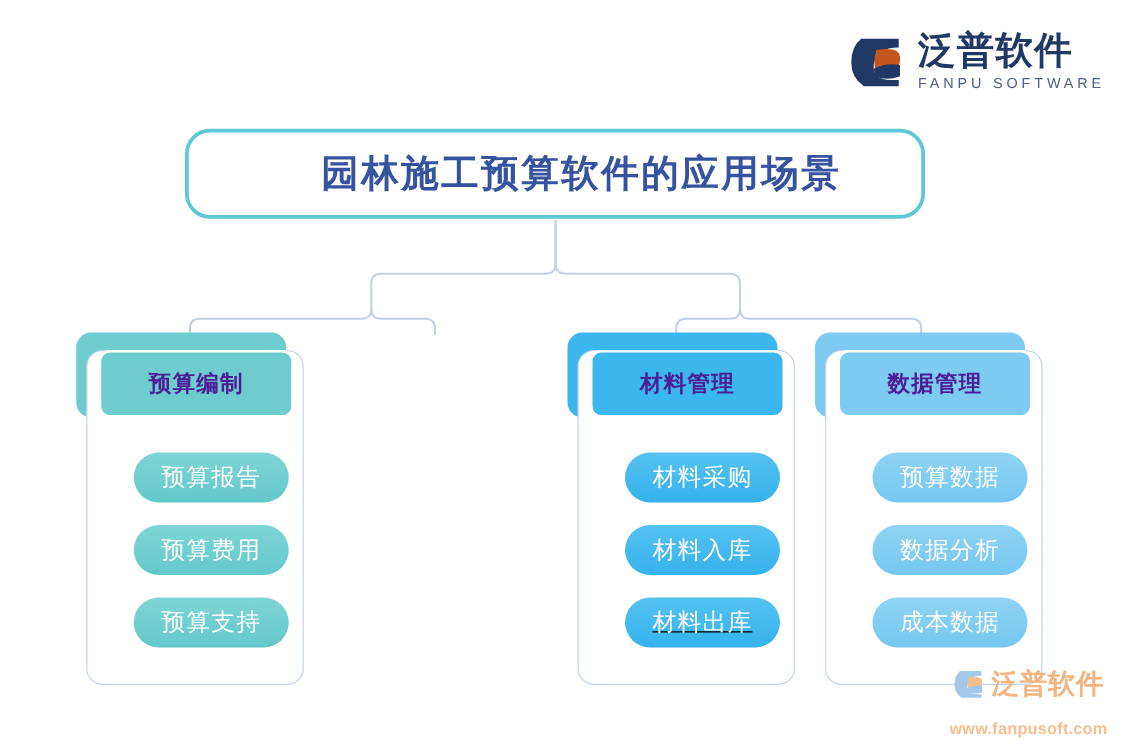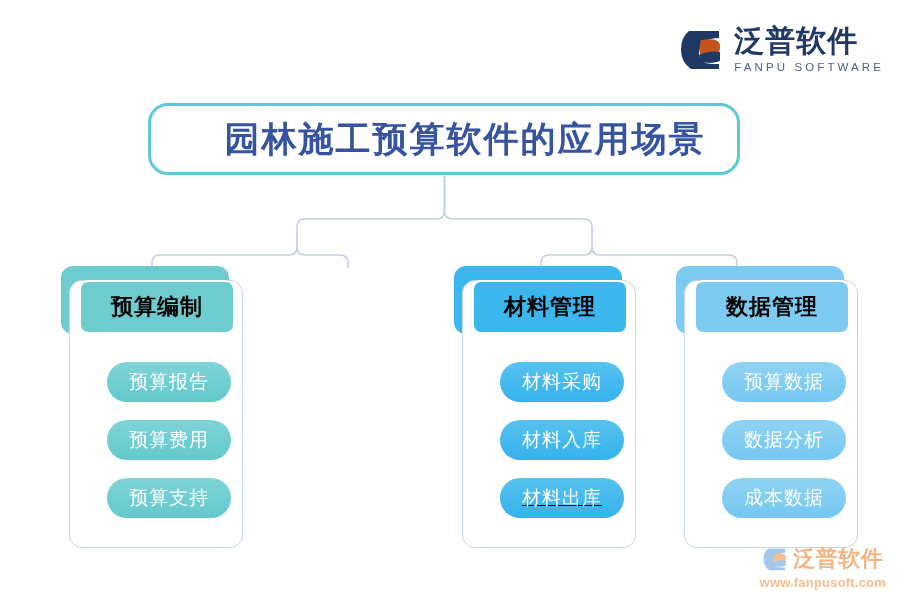--- a/index.html
+++ b/index.html
@@ -68,21 +68,21 @@
     width: 592px;
     height: 72px;
     border: 3px solid #5ec8d6;
     border-radius: 20px;
     background: #ffffff;
     display: flex;
     align-items: center;
     justify-content: center;
   }
   .title-text {
-    font-size: 35px;
+    font-size: 30px;
     font-weight: 700;
     color: #35539f;
     letter-spacing: 2px;
     white-space: nowrap;
     margin-left: 42px;
   }
 
   
   .connectors {
     position: absolute;
@@ -104,21 +104,21 @@
 
   .column {
     position: absolute;
     top: 0;
     width: 182px;
     height: 282px;
   }
   .column.c0 { left: 61px; }
   .column.c1 { left: 257px; }
   .column.c2 { left: 454px; }
-  .column.c3 { left: 676px; text-align: right; }
+  .column.c3 { left: 652px; text-align: right; }
 
   
   .card-body {
     position: absolute;
     left: 8px;
     top: 14px;
     width: 174px;
     height: 268px;
     background: #ffffff;
     border: 1px solid #c7d6ea;
@@ -142,23 +142,23 @@
     top: 14px;
     width: 156px;
     height: 54px;
     border-radius: 9px;
     border: 2px solid #ffffff;
     display: flex;
     align-items: center;
     justify-content: center;
   }
   .card-header-text {
-    font-size: 22px;
-    font-weight: 700;
-    color: #000000;
+    font-size: 18px;
+    font-weight: 700;
+    color: #4c1d95;
     letter-spacing: 1px;
     white-space: nowrap;
   }
 
   
   .pill-list {
     position: absolute;
     left: 8px;
     top: 96px;
     width: 200px;
@@ -209,21 +209,21 @@
     font-weight: 700;
     color: #f0b27a;
     letter-spacing: 0.5px;
   }
   .wm-url {
     font-family: "Liberation Sans", "DejaVu Sans", sans-serif;
     font-size: 13px;
     font-weight: 700;
     color: #f3bc8a;
     letter-spacing: 0.2px;
-    margin-top: 1px;
+    margin-top: 13px;
   }
 </style>
 </head>
 <body>
 
 <div class="stage">
 
   <div class="brand-logo">
     <svg class="brand-mark" viewBox="0 0 46 44">
       <path d="M10 3 L40 3 L40 10 Q22 10 20 24 Q19 36 34 36 L40 36 L40 41 L12 41 Q2 34 2 22 Q2 9 10 3 Z" fill="#203864"></path>

